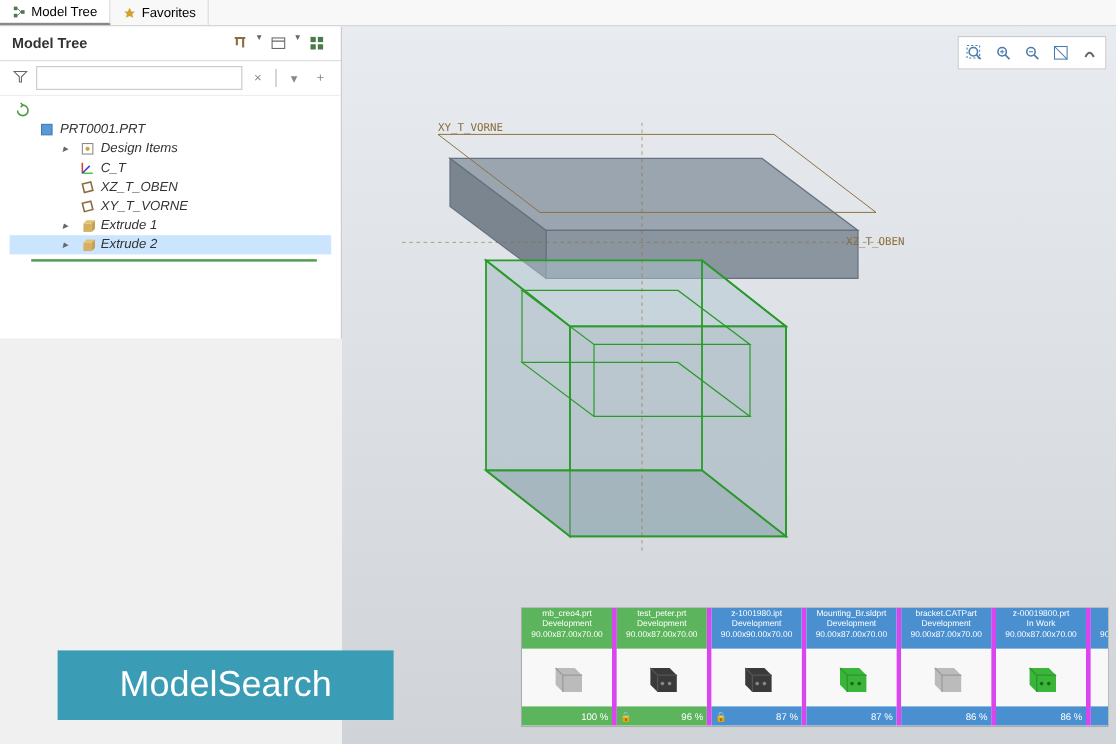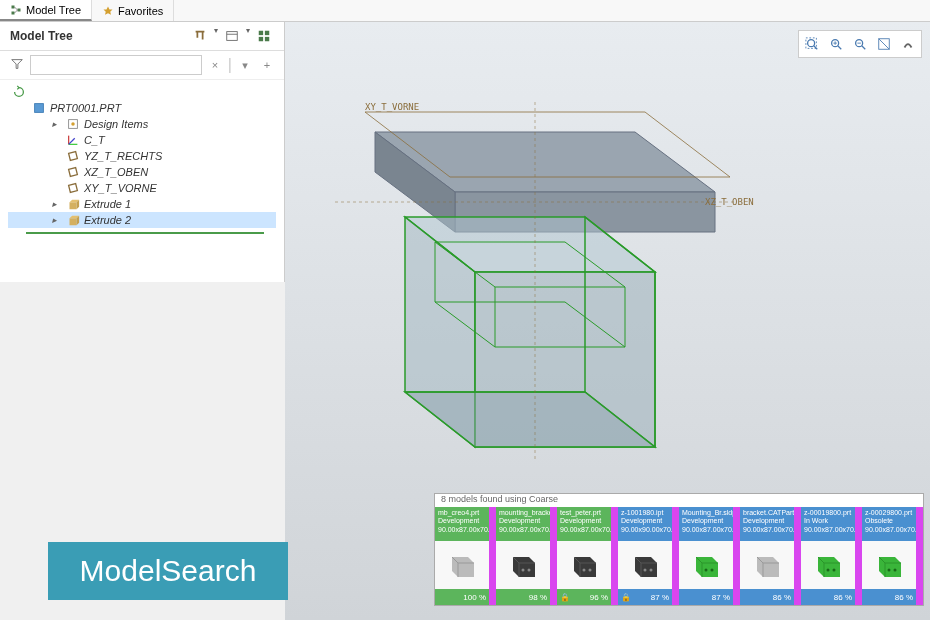--- a/index.html
+++ b/index.html
@@ -33,29 +33,29 @@
     .tree-end-line { border-bottom: 2px solid #4a9b4a; margin: 4px 12px 0 18px; }
     
     .viewport { position: absolute; left: 285px; top: 22px; right: 0; bottom: 0; background: linear-gradient(to bottom, #e8ecf0, #d0d4d8); }
     
     .view-tools { position: absolute; top: 8px; right: 8px; display: flex; gap: 2px; background: #fff; border: 1px solid #ccc; padding: 2px; }
     .view-tool { width: 22px; height: 22px; border: none; background: #fff; cursor: pointer; display: flex; align-items: center; justify-content: center; color: #4a7ab0; font-size: 13px; }
     
     .model-3d { position: absolute; left: 50px; top: 80px; width: 400px; height: 360px; }
     .datum-label { position: absolute; font-size: 9px; color: #8a6d3b; font-family: monospace; }
     
-    .modelsearch-logo { position: absolute; left: 48px; bottom: 20px; width: 240px; height: 58px; background: #3a9db5; color: #fff; display: flex; align-items: center; justify-content: center; font-size: 30px; font-weight: 300; }
+    .modelsearch-logo { position: absolute; left: 48px; bottom: 20px; width: 280px; height: 58px; background: #3a9db5; color: #fff; display: flex; align-items: center; justify-content: center; font-size: 30px; font-weight: 300; }
     
     .results-panel { position: absolute; right: 6px; bottom: 14px; width: 490px; background: #fff; border: 1px solid #aaa; }
     .results-header { display: flex; align-items: center; justify-content: space-between; padding: 3px 6px; border-bottom: 1px solid #ddd; }
     .results-title { font-size: 11px; font-weight: bold; }
     .results-subtitle { font-size: 9px; color: #666; padding: 0 6px 3px; }
     .results-close { display: flex; gap: 4px; }
     .results-grid { display: flex; overflow-x: auto; }
-    .result-card { width: 61px; flex-shrink: 0; border-right: 7px solid #d946ef; }
+    .result-card { width: 79px; flex-shrink: 0; border-right: 4px solid #d946ef; text-align: center; }
     .result-top { height: 34px; padding: 2px 3px; font-size: 7px; color: #fff; line-height: 1.2; overflow: hidden; }
     .result-top.green { background: #5cb55c; }
     .result-top.blue { background: #4a90d0; }
     .result-thumb { height: 48px; background: #f8f8f8; display: flex; align-items: center; justify-content: center; }
     .result-bottom { height: 16px; display: flex; align-items: center; justify-content: space-between; padding: 0 3px; font-size: 8px; color: #fff; }
     .result-bottom.green { background: #5cb55c; }
     .result-bottom.blue { background: #4a90d0; }
     .lock-icon { font-size: 8px; color: #d4a030; }
     
     .icon-svg { width: 100%; height: 100%; }
@@ -160,27 +160,20 @@
               <line x1="3" y1="13" x2="13" y2="13" stroke="#4c4" stroke-width="1.5"></line>
               <line x1="3" y1="13" x2="10" y2="6" stroke="#44c" stroke-width="1.5"></line>
             </svg></span>
           <span class="tree-label">C_T</span>
         </div>
         <div class="tree-item level-2">
           <span class="tree-expand"></span>
           <span class="tree-icon"><svg class="icon-svg" viewBox="0 0 16 16">
               <path d="M3 5 L11 3 L13 11 L5 13 Z" fill="none" stroke="#8a6d3b" stroke-width="1.5"></path>
             </svg></span>
-          <span class="tree-label">YZ_T_RECHTS</span>
-        </div>
-        <div class="tree-item level-2">
-          <span class="tree-expand"></span>
-          <span class="tree-icon"><svg class="icon-svg" viewBox="0 0 16 16">
-              <path d="M3 5 L11 3 L13 11 L5 13 Z" fill="none" stroke="#8a6d3b" stroke-width="1.5"></path>
-            </svg></span>
           <span class="tree-label">XZ_T_OBEN</span>
         </div>
         <div class="tree-item level-2">
           <span class="tree-expand"></span>
           <span class="tree-icon"><svg class="icon-svg" viewBox="0 0 16 16">
               <path d="M3 5 L11 3 L13 11 L5 13 Z" fill="none" stroke="#8a6d3b" stroke-width="1.5"></path>
             </svg></span>
           <span class="tree-label">XY_T_VORNE</span>
         </div>
         <div class="tree-item level-2">
@@ -270,21 +263,20 @@
       <line x1="0" y1="100" x2="400" y2="100" stroke="#8a6d3b" stroke-width="0.5" stroke-dasharray="3,3"></line>
     </svg>
   </div>
 </div>
 
 <div class="modelsearch-logo">
   <span>ModelSearch</span>
 </div>
 
 <div class="results-panel">
-  <div class="results-subtitle">8 models found using Coarse</div>
   <div class="results-grid" id="results-grid">
       <div class="result-card">
         <div class="result-top green">
           <div>mb_creo4.prt</div>
           <div>Development</div>
           <div>90.00x87.00x70.00</div>
         </div>
         <div class="result-thumb">
           <svg width="40" height="40" viewBox="0 0 40 40">
             <path d="M10 12 L26 12 L32 18 L32 32 L16 32 L10 26 Z" fill="#bbb"></path>
@@ -292,73 +284,53 @@
             <path d="M16 18 L16 32" stroke="#999"></path>
           </svg>
         </div>
         <div class="result-bottom green">
           <span class="lock-icon"></span>
           <span>100 %</span>
         </div>
       </div>
       <div class="result-card">
         <div class="result-top green">
-          <div>mounting_bracket_1</div>
+          <div>test_peter.prt</div>
           <div>Development</div>
           <div>90.00x87.00x70.00</div>
         </div>
         <div class="result-thumb">
           <svg width="40" height="40" viewBox="0 0 40 40">
             <path d="M10 12 L26 12 L32 18 L32 32 L16 32 L10 26 Z" fill="#3a3a3a"></path>
             <path d="M10 12 L16 18 L32 18" fill="none" stroke="#555"></path>
             <path d="M16 18 L16 32" stroke="#555"></path>
             <circle cx="20" cy="25" r="1.5" fill="#888"></circle>
             <circle cx="26" cy="25" r="1.5" fill="#888"></circle>
           </svg>
         </div>
         <div class="result-bottom green">
-          <span class="lock-icon"></span>
-          <span>98 %</span>
-        </div>
-      </div>
-      <div class="result-card">
-        <div class="result-top green">
-          <div>test_peter.prt</div>
+          <span class="lock-icon">🔒</span>
+          <span>96 %</span>
+        </div>
+      </div>
+      <div class="result-card">
+        <div class="result-top blue">
+          <div>z-1001980.ipt</div>
           <div>Development</div>
-          <div>90.00x87.00x70.00</div>
+          <div>90.00x90.00x70.00</div>
         </div>
         <div class="result-thumb">
           <svg width="40" height="40" viewBox="0 0 40 40">
             <path d="M10 12 L26 12 L32 18 L32 32 L16 32 L10 26 Z" fill="#3a3a3a"></path>
             <path d="M10 12 L16 18 L32 18" fill="none" stroke="#555"></path>
             <path d="M16 18 L16 32" stroke="#555"></path>
             <circle cx="20" cy="25" r="1.5" fill="#888"></circle>
             <circle cx="26" cy="25" r="1.5" fill="#888"></circle>
           </svg>
         </div>
-        <div class="result-bottom green">
-          <span class="lock-icon">🔒</span>
-          <span>96 %</span>
-        </div>
-      </div>
-      <div class="result-card">
-        <div class="result-top blue">
-          <div>z-1001980.ipt</div>
-          <div>Development</div>
-          <div>90.00x90.00x70.00</div>
-        </div>
-        <div class="result-thumb">
-          <svg width="40" height="40" viewBox="0 0 40 40">
-            <path d="M10 12 L26 12 L32 18 L32 32 L16 32 L10 26 Z" fill="#3a3a3a"></path>
-            <path d="M10 12 L16 18 L32 18" fill="none" stroke="#555"></path>
-            <path d="M16 18 L16 32" stroke="#555"></path>
-            <circle cx="20" cy="25" r="1.5" fill="#888"></circle>
-            <circle cx="26" cy="25" r="1.5" fill="#888"></circle>
-          </svg>
-        </div>
         <div class="result-bottom blue">
           <span class="lock-icon">🔒</span>
           <span>87 %</span>
         </div>
       </div>
       <div class="result-card">
         <div class="result-top blue">
           <div>Mounting_Br.sldprt</div>
           <div>Development</div>
           <div>90.00x87.00x70.00</div>

